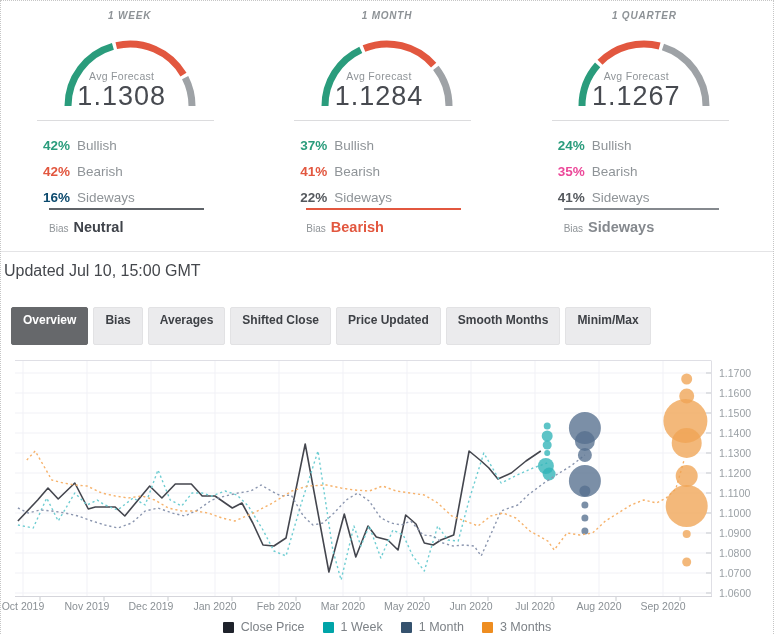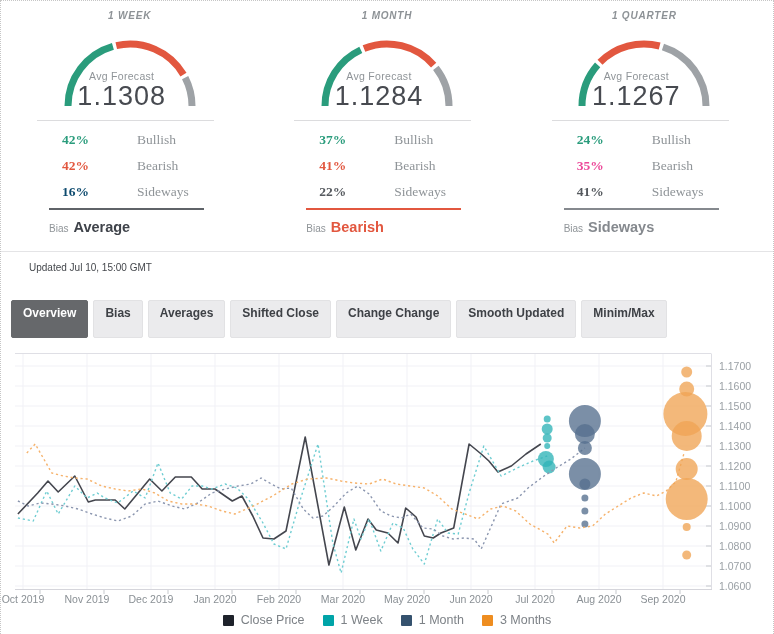--- a/index.html
+++ b/index.html
@@ -8,29 +8,29 @@
   
   .gauges-row{display:flex;border-bottom:1px solid #e4e4e6;padding-bottom:16px;}
   .gauge-card{width:258px;box-sizing:border-box;}
   .gauge-title{margin-top:9px;text-align:center;font-size:10px;font-style:italic;color:#8d9296;letter-spacing:0.8px;font-weight:bold;}
   .gauge-figure{position:relative;width:150px;height:84px;margin:5px auto 0 auto;}
   .gauge-center{position:absolute;left:0;right:16px;bottom:0;text-align:center;}
   .avg-label{font-size:10.5px;color:#8f9498;letter-spacing:0.3px;}
   .avg-value{font-size:27px;color:#474a50;letter-spacing:1px;line-height:1.05;}
   .sep-rule{margin:10px 0 0 36px;width:177px;height:1px;background:#dcdcde;}
   .pct-rows{margin-top:6px;}
-  .pct-row{height:26px;display:flex;align-items:center;padding-left:61px;font-family:Liberation Serif, serif;}
+  .pct-row{height:26px;display:flex;align-items:flex-end;padding-left:42px;}
   .pct-value{font-size:13.5px;font-weight:bold;width:34px;}
-  .pct-label{font-size:13.5px;color:#8f9498;margin-left:41px;}
+  .pct-label{font-size:13.5px;color:#8f9498;}
   .bias-rule{margin:3px 0 0 48px;width:155px;height:2px;background:#6b6f74;}
   .bias-row{margin-top:9px;padding-left:48px;display:flex;align-items:baseline;}
   .bias-word{font-size:10px;color:#8f9498;margin-right:5px;}
   .bias-value{font-size:14.5px;font-weight:bold;color:#44484e;}
   
-  .updated{padding:10px 0 0 28px;font-size:10px;color:#44474c;}
+  .updated{padding:10px 0 0 3px;font-size:16px;color:#44474c;}
   
   .tabs{margin:27px 0 0 10px;display:flex;}
   .tab{height:38px;line-height:25px;padding:0 11px;margin-right:5px;background:#ebebed;border:1px solid #e2e2e4;border-radius:2px;font-size:12px;font-weight:bold;color:#3e4146;cursor:pointer;box-sizing:border-box;}
   .tab.active{background:#66686b;border-color:#66686b;color:#fff;}
   
   .chart-wrap{margin-top:13px;}
   #chart-svg{display:block;}
   .legend{display:flex;justify-content:center;align-items:center;margin-top:4px;}
   .legend-item{display:flex;align-items:center;margin:0 9px;}
   .legend-swatch{width:11px;height:11px;border-radius:1px;margin-right:7px;background:#888;}
@@ -67,21 +67,21 @@
             <span class="pct-label">Bearish</span>
           </div>
         <div class="pct-row">
             <span class="pct-value" style="color: #0c4a6e;">16%</span>
             <span class="pct-label">Sideways</span>
           </div>
       </div>
       <div class="bias-rule" style="background: rgb(95, 99, 104);"></div>
       <div class="bias-row">
         <span class="bias-word">Bias</span>
-        <span class="bias-value" style="color: rgb(63, 67, 74);">Average</span>
+        <span class="bias-value" style="color: rgb(63, 67, 74);">Neutral</span>
       </div>
     </div>
 
     <div class="gauge-card">
       <div class="gauge-title">1 MONTH</div>
       <div class="gauge-figure">
         <svg width="150" height="84" viewBox="0 0 150 84">
             <path d="M 13.00 80.00 A 62 62 0 0 1 48.80 23.81" fill="none" stroke="#2a9c7c" stroke-width="7"></path>
             <path d="M 51.98 22.43 A 62 62 0 0 1 121.65 39.16" fill="none" stroke="#e2573f" stroke-width="7"></path>
             <path d="M 123.86 41.83 A 62 62 0 0 1 137.00 80.00" fill="none" stroke="#9ea2a6" stroke-width="7"></path>
@@ -150,22 +150,22 @@
 
   </div>
 
   <div class="updated">Updated Jul 10, 15:00 GMT</div>
 
   <div class="tabs">
     <div class="tab active">Overview</div>
     <div class="tab">Bias</div>
     <div class="tab">Averages</div>
     <div class="tab">Shifted Close</div>
-    <div class="tab">Change Change</div>
-    <div class="tab">Smooth Updated</div>
+    <div class="tab">Price Updated</div>
+    <div class="tab">Smooth Months</div>
     <div class="tab">Minim/Max</div>
   </div>
 
   <div class="chart-wrap">
     <svg id="chart-svg" width="774" height="258" viewBox="0 0 774 258">
         <line x1="14" y1="15" x2="710" y2="15" stroke="#f1f1f6" stroke-width="1"></line>
         <line x1="705" y1="15" x2="711" y2="15" stroke="#c6c9cd" stroke-width="1"></line>
         <text x="718" y="18.5" fill="#9aa0a5" font-size="10.5" font-family="Liberation Sans, sans-serif">1.1700</text>
         <line x1="14" y1="35" x2="710" y2="35" stroke="#f1f1f6" stroke-width="1"></line>
         <line x1="705" y1="35" x2="711" y2="35" stroke="#c6c9cd" stroke-width="1"></line>

